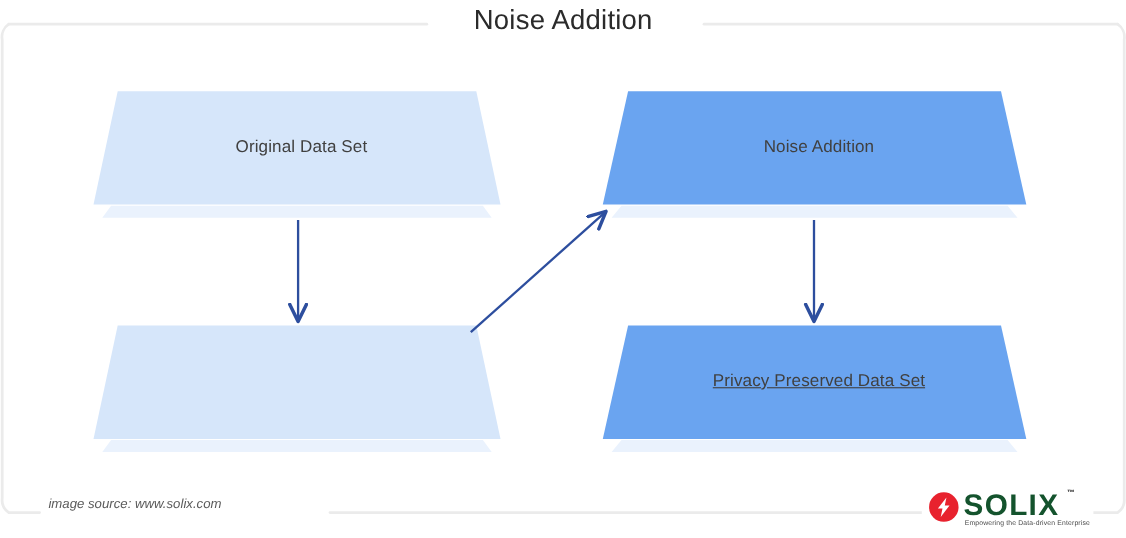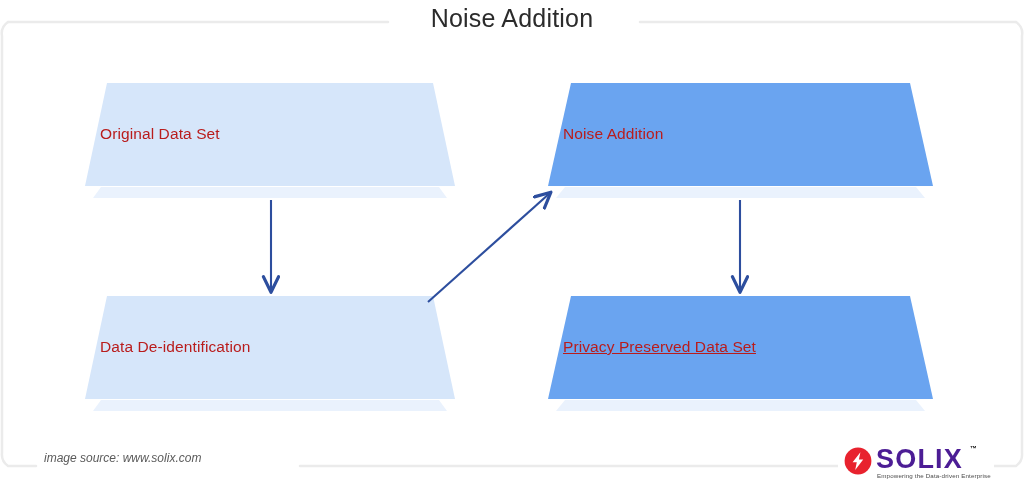--- a/index.html
+++ b/index.html
@@ -54,25 +54,25 @@
   
   .node {
     position: absolute;
   }
   .node svg {
     display: block;
     overflow: visible;
   }
   .node-label {
     position: absolute;
-    left: 15px;
+    left: 4px;
     width: 100%;
-    text-align: left;
+    text-align: center;
     font-size: 15.5px;
-    color: #b91c1c;
+    color: #404040;
     letter-spacing: 0.1px;
     white-space: nowrap;
   }
 
   
   #source-text {
     position: absolute;
     left: 40px;
     top: 451px;
     font-size: 12px;
@@ -99,21 +99,21 @@
     width: 28px;
     height: 28px;
   }
   #logo-word {
     position: absolute;
     left: 38px;
     top: 3px;
     font-size: 27px;
     font-weight: 700;
     letter-spacing: 1.2px;
-    color: #4c1d95;
+    color: #14532d;
     line-height: 30px;
     white-space: nowrap;
   }
   #logo-tm {
     position: absolute;
     left: 132px;
     top: 4px;
     font-size: 7px;
     color: #111111;
     font-weight: 700;
@@ -165,21 +165,20 @@
       <polygon points="23,0 362,0 385,103 0,103" fill="#6aa4f0"></polygon>
     </svg>
     <div class="node-label" style="top:42px;">Noise Addition</div>
   </div>
 
   <div class="node" style="left:85px; top:296px; width:370px; height:115px;">
     <svg width="370" height="115" viewBox="0 0 370 115" xmlns="http://www.w3.org/2000/svg">
       <polygon points="16,104 354,104 362,115 8,115" fill="#eaf2fd"></polygon>
       <polygon points="22,0 348,0 370,103 0,103" fill="#d6e6fa"></polygon>
     </svg>
-    <div class="node-label" style="top:42px;">Data De-identification</div>
   </div>
 
   <div class="node" style="left:548px; top:296px; width:385px; height:115px;">
     <svg width="385" height="115" viewBox="0 0 385 115" xmlns="http://www.w3.org/2000/svg">
       <polygon points="17,104 368,104 377,115 8,115" fill="#eaf2fd"></polygon>
       <polygon points="23,0 362,0 385,103 0,103" fill="#6aa4f0"></polygon>
     </svg>
     <div class="node-label" style="top:42px;text-decoration:underline;">Privacy Preserved Data Set</div>
   </div>
 

